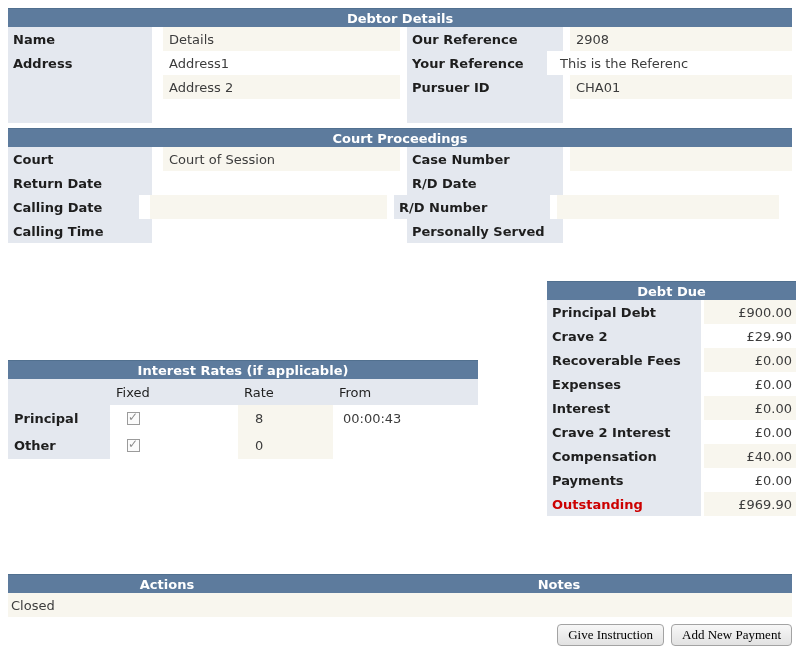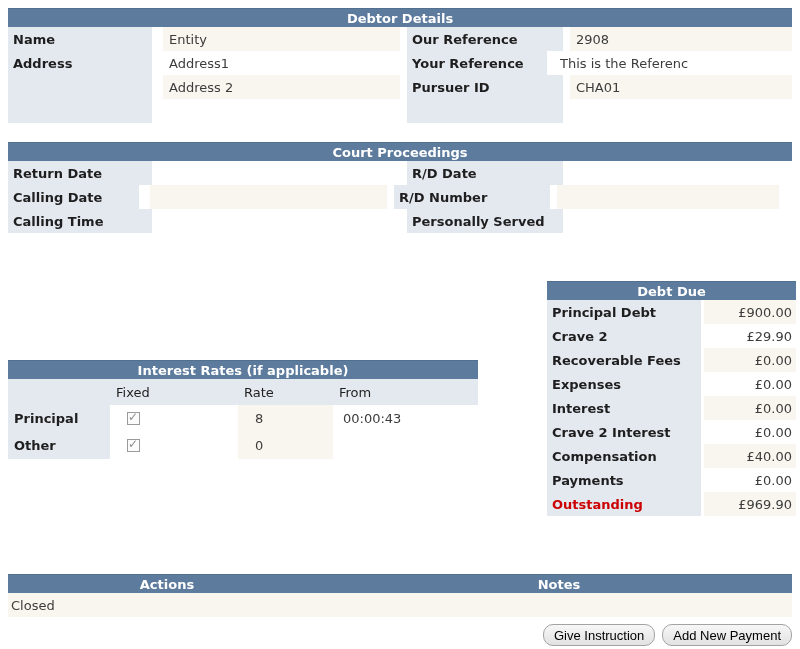--- a/index.html
+++ b/index.html
@@ -43,35 +43,35 @@
     display:inline-block;position:relative;
   }
   .cb.checked::after{
     content:"\2713";position:absolute;top:-2px;left:0;
     font-size:12px;line-height:13px;font-weight:bold;color:#8b8b8b;
   }
   
   .button-bar{position:absolute;top:624px;right:8px;display:flex;gap:7px;}
   .button-bar button{
     height:22px;padding:0 10px;
-    font-family:Liberation Sans, sans-serif;font-size:13px;color:#000;
+    font-family:Liberation Serif, serif;font-size:13px;color:#000;
     background:linear-gradient(to bottom,#f7f7f7,#e2e2e2);
-    border:1px solid #a3a3a3;border-radius:10px;
+    border:1px solid #a3a3a3;border-radius:4px;
   }
 </style>
 </head>
 <body>
 
 <div class="tbl" style="left:8px;top:8px;width:784px;">
   <div class="bar">Debtor Details</div>
 
   <div class="grid-row row-a">
     <div class="cell lbl" style="width:144px">Name</div>
     <div class="cell gut" style="width:11px"></div>
-    <div class="cell val" style="width:237px">Entity</div>
+    <div class="cell val" style="width:237px">Details</div>
     <div class="cell gut" style="width:7px"></div>
     <div class="cell lbl" style="width:156px">Our Reference</div>
     <div class="cell gut" style="width:7px"></div>
     <div class="cell val" style="width:222px">2908</div>
   </div>
 
   <div class="grid-row row-b">
     <div class="cell lbl" style="width:144px">Address</div>
     <div class="cell gut" style="width:11px"></div>
     <div class="cell val" style="width:237px">Address1</div>
@@ -95,23 +95,32 @@
     <div class="cell lbl" style="width:144px"></div>
     <div class="cell gut" style="width:11px"></div>
     <div class="cell val" style="width:237px"></div>
     <div class="cell gut" style="width:7px"></div>
     <div class="cell lbl" style="width:156px"></div>
     <div class="cell gut" style="width:7px"></div>
     <div class="cell val" style="width:222px"></div>
   </div>
 </div>
 
-<div class="tbl" style="left:8px;top:142px;width:784px;">
+<div class="tbl" style="left:8px;top:128px;width:784px;">
   <div class="bar">Court Proceedings</div>
 
+  <div class="grid-row row-a">
+    <div class="cell lbl" style="width:144px">Court</div>
+    <div class="cell gut" style="width:11px"></div>
+    <div class="cell val" style="width:237px">Court of Session</div>
+    <div class="cell gut" style="width:7px"></div>
+    <div class="cell lbl" style="width:156px">Case Number</div>
+    <div class="cell gut" style="width:7px"></div>
+    <div class="cell val" style="width:222px"></div>
+  </div>
 
   <div class="grid-row row-b">
     <div class="cell lbl" style="width:144px">Return Date</div>
     <div class="cell gut" style="width:11px"></div>
     <div class="cell val" style="width:237px"></div>
     <div class="cell gut" style="width:7px"></div>
     <div class="cell lbl" style="width:156px">R/D Date</div>
     <div class="cell gut" style="width:7px"></div>
     <div class="cell val" style="width:222px"></div>
   </div>

